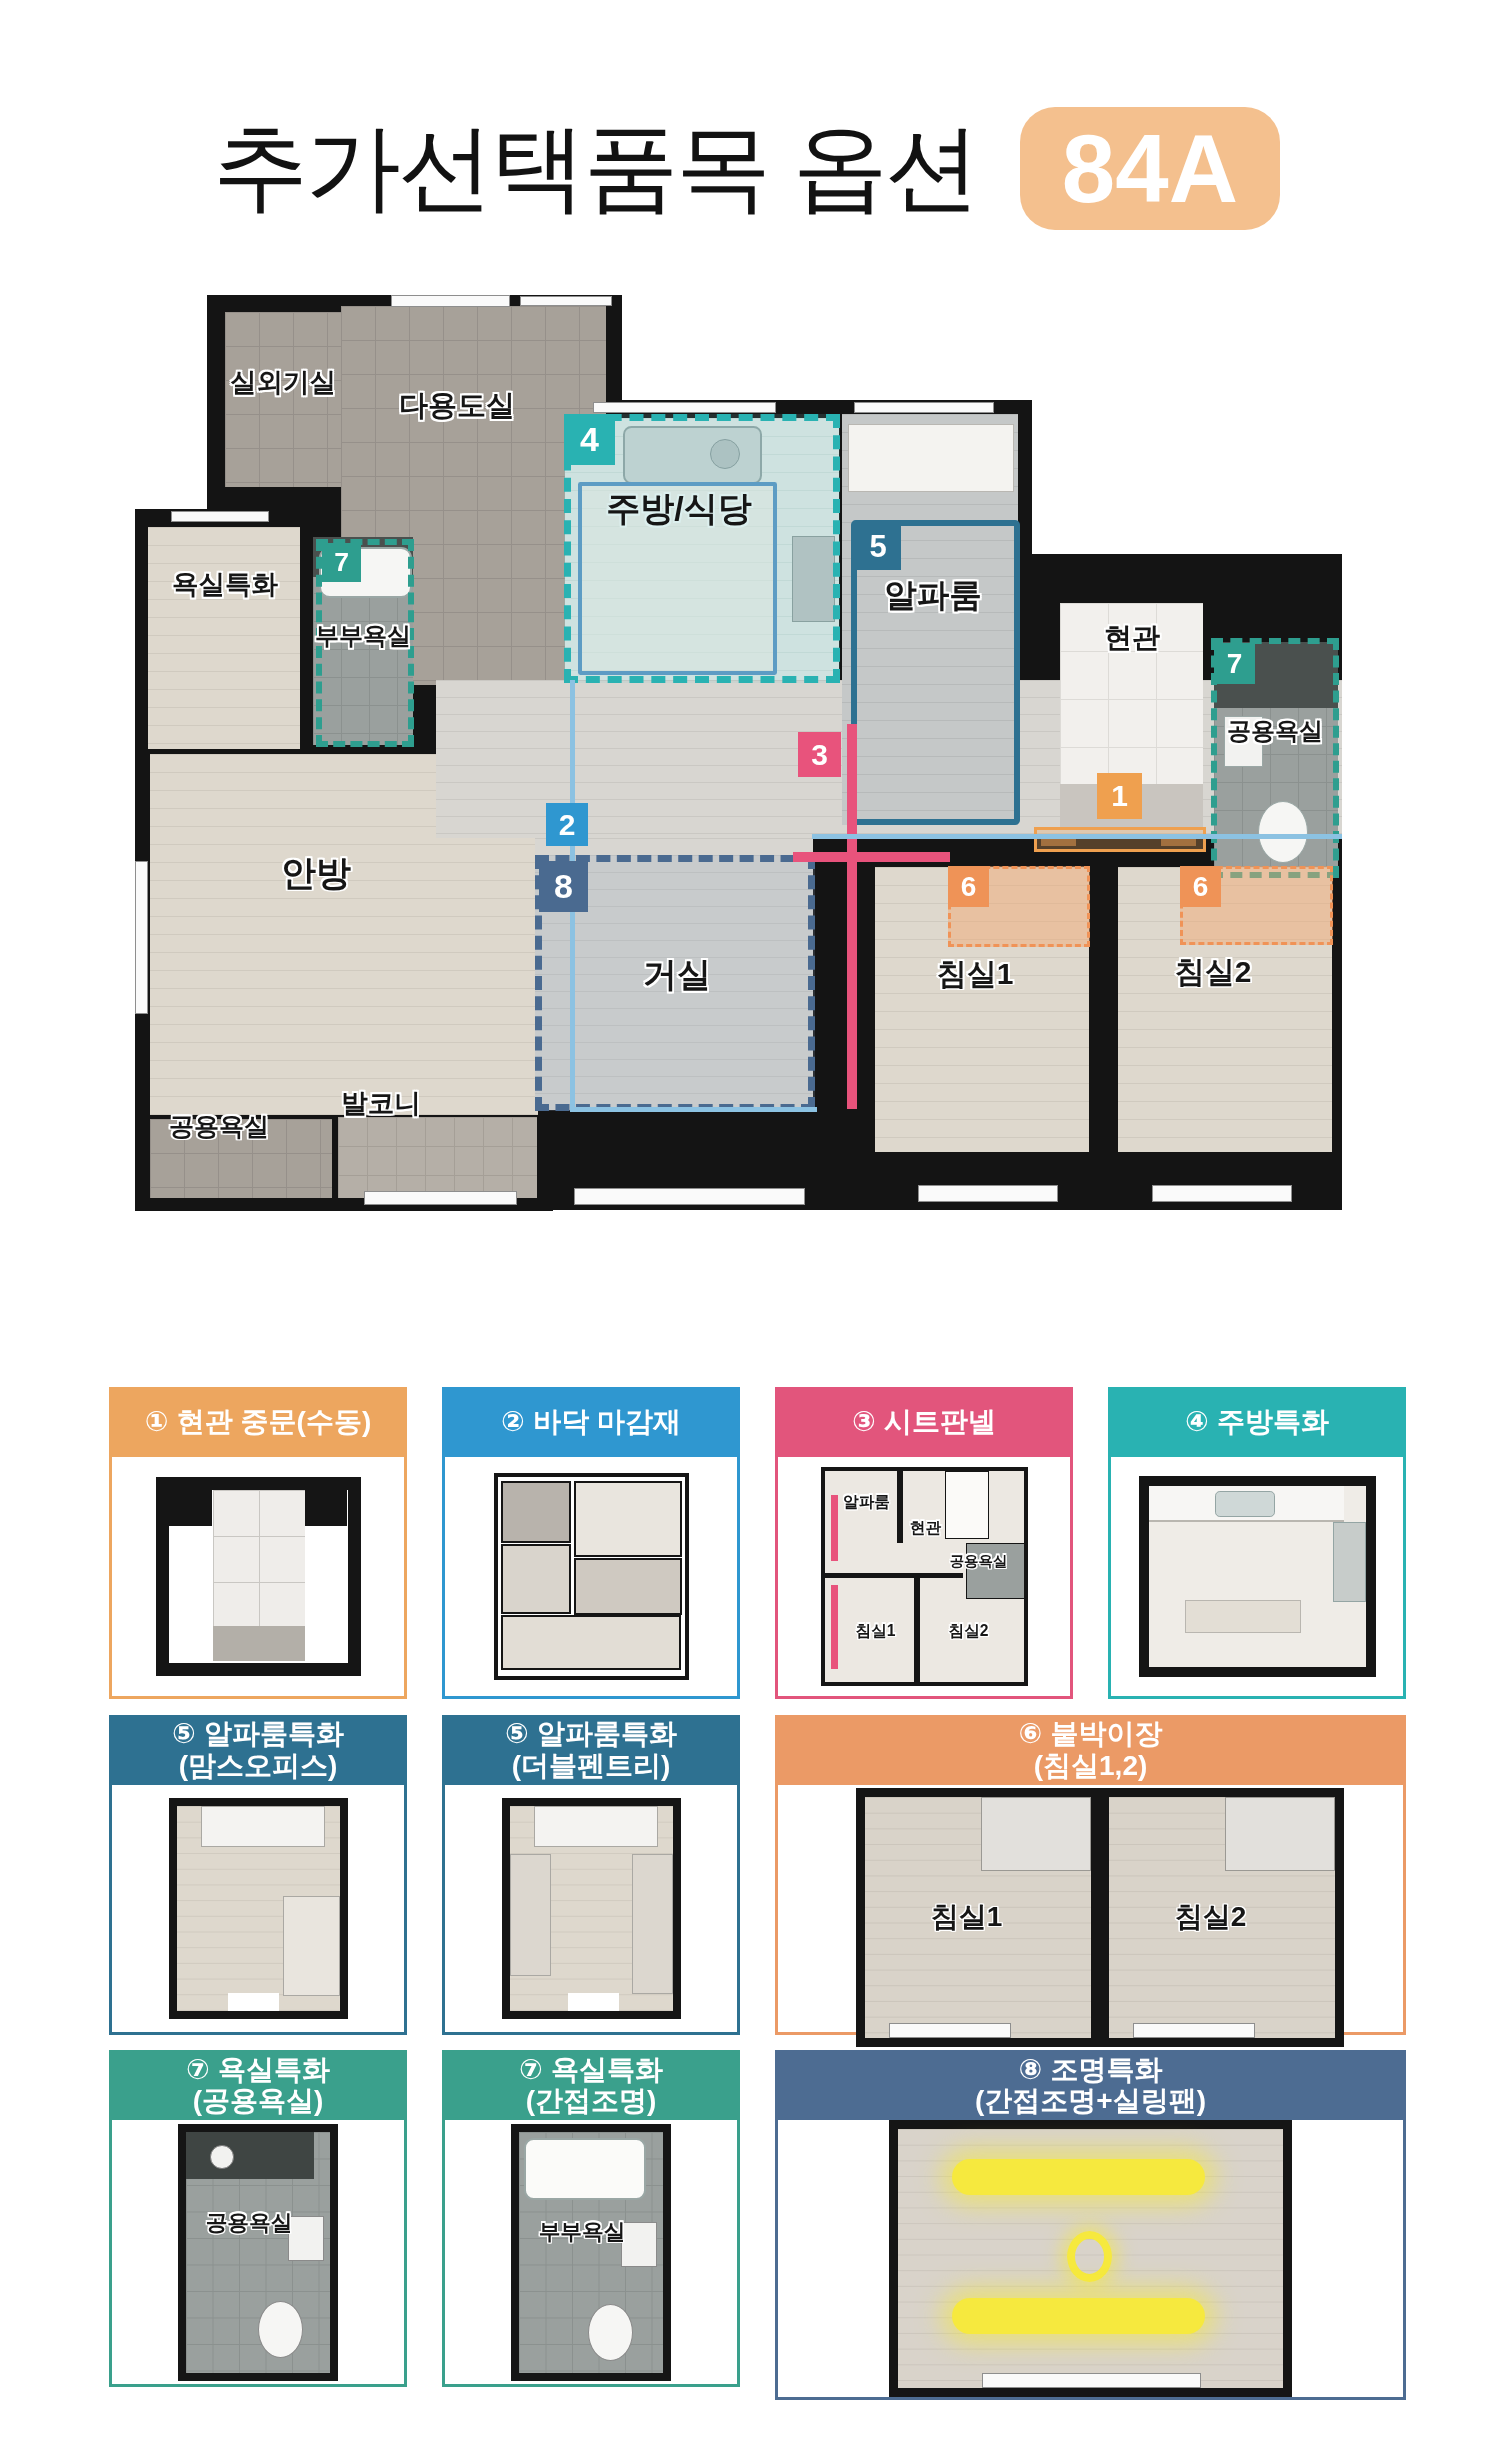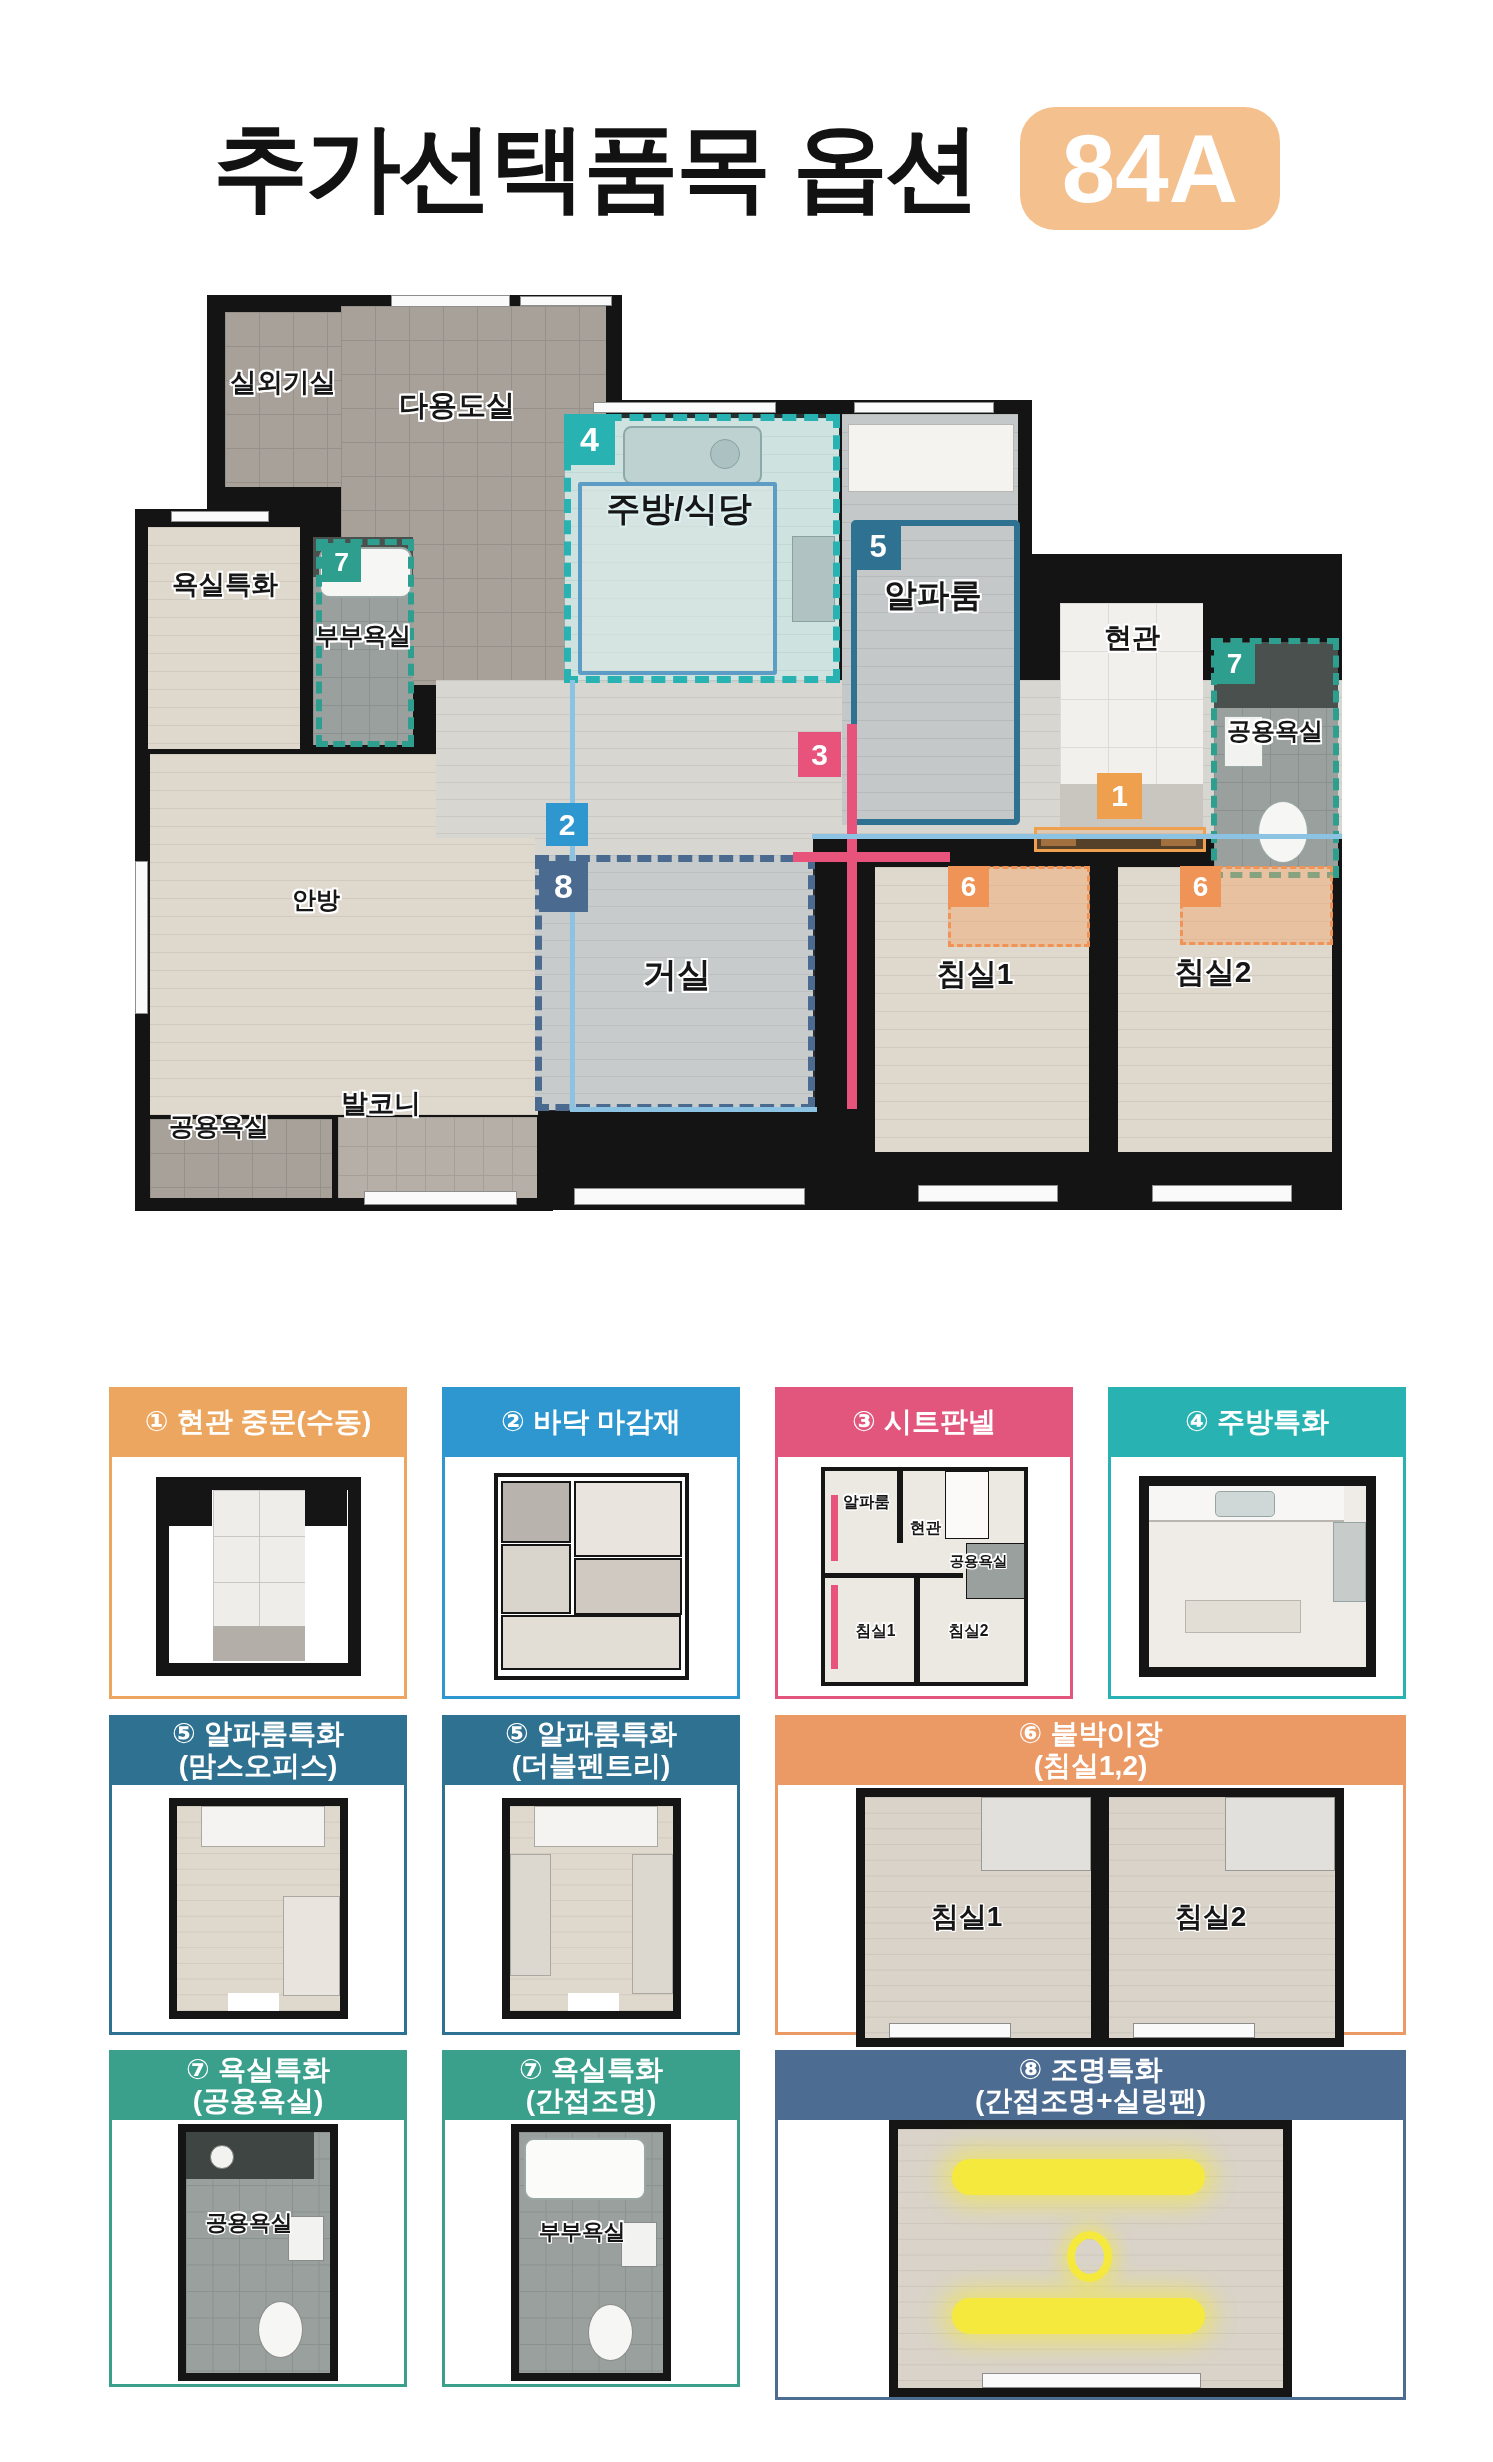--- a/index.html
+++ b/index.html
@@ -1,21 +1,21 @@
 <!DOCTYPE html>
 <html style="font-size:9.6px"><head>
 <meta charset="utf-8">
 <style>
   html,body{margin:0;padding:0;background:#fff;}
   .page{position:relative;width:1493px;height:2462px;background:#fff;overflow:hidden;
         font-family:"Liberation Sans","DejaVu Sans",sans-serif;}
   
   .title-row{position:absolute;top:90px;left:0;width:1493px;height:157px;
              display:flex;align-items:center;justify-content:center;gap:42px;}
-  .main-title{font-size:95px;font-weight:700;color:#121212;letter-spacing:-2.4px;}
+  .main-title{font-size:95px;font-weight:400;color:#121212;letter-spacing:-2.4px;}
   .badge{background:#f4c08e;color:#fff;font-size:96px;font-weight:800;
          border-radius:35px;padding:8.4px 42px;line-height:1.1;}
   
   .plan{position:absolute;left:135px;top:295px;width:1207px;height:915px;}
   .abs{position:absolute;}
   .wall{position:absolute;background:#141414;z-index:0;}
   .floor{position:absolute;z-index:1;}
   .tile-dark{background-color:#a7a199;background-image:linear-gradient(#96908a 1.2px,transparent 1.2px),linear-gradient(90deg,#96908a 1.2px,transparent 1.2px);background-size:34px 34px;}
   .tile-mid{background-color:#b5afa7;background-image:linear-gradient(#a59f97 1.2px,transparent 1.2px),linear-gradient(90deg,#a59f97 1.2px,transparent 1.2px);background-size:29px 29px;}
   .wood-light{background-color:#ded8cd;background-image:linear-gradient(#d0cabf 1.2px,transparent 1.2px);background-size:100% 18px;}
@@ -142,21 +142,21 @@
     <div class="tag" style="left:404px;top:566px;width:49px;height:51px;background:#4a6a90;font-size:34px;">8</div>
 
     <div class="plabel" style="left:148px;top:87px;font-size:26.5px;">실외기실</div>
     <div class="plabel" style="left:322px;top:111px;font-size:29px;">다용도실</div>
     <div class="plabel" style="left:90px;top:289px;font-size:26.5px;">욕실특화</div>
     <div class="plabel" style="left:228px;top:341px;font-size:24px;">부부욕실</div>
     <div class="plabel teal-halo" style="left:544px;top:214px;font-size:34px;">주방/식당</div>
     <div class="plabel" style="left:798px;top:301px;font-size:32.5px;">알파룸</div>
     <div class="plabel" style="left:997px;top:343px;font-size:28px;">현관</div>
     <div class="plabel" style="left:1140px;top:436px;font-size:24px;">공용욕실</div>
-    <div class="plabel" style="left:181px;top:605px;font-size:24px;">안방</div>
+    <div class="plabel" style="left:181px;top:578px;font-size:35px;">안방</div>
     <div class="plabel" style="left:542px;top:680px;font-size:34px;">거실</div>
     <div class="plabel" style="left:840px;top:679px;font-size:30px;">침실1</div>
     <div class="plabel" style="left:1078px;top:677px;font-size:30px;">침실2</div>
     <div class="plabel" style="left:84px;top:831px;font-size:25px;">공용욕실</div>
     <div class="plabel" style="left:246px;top:808px;font-size:26.5px;">발코니</div>
   </div>
 
 
   <div class="cards">
 

